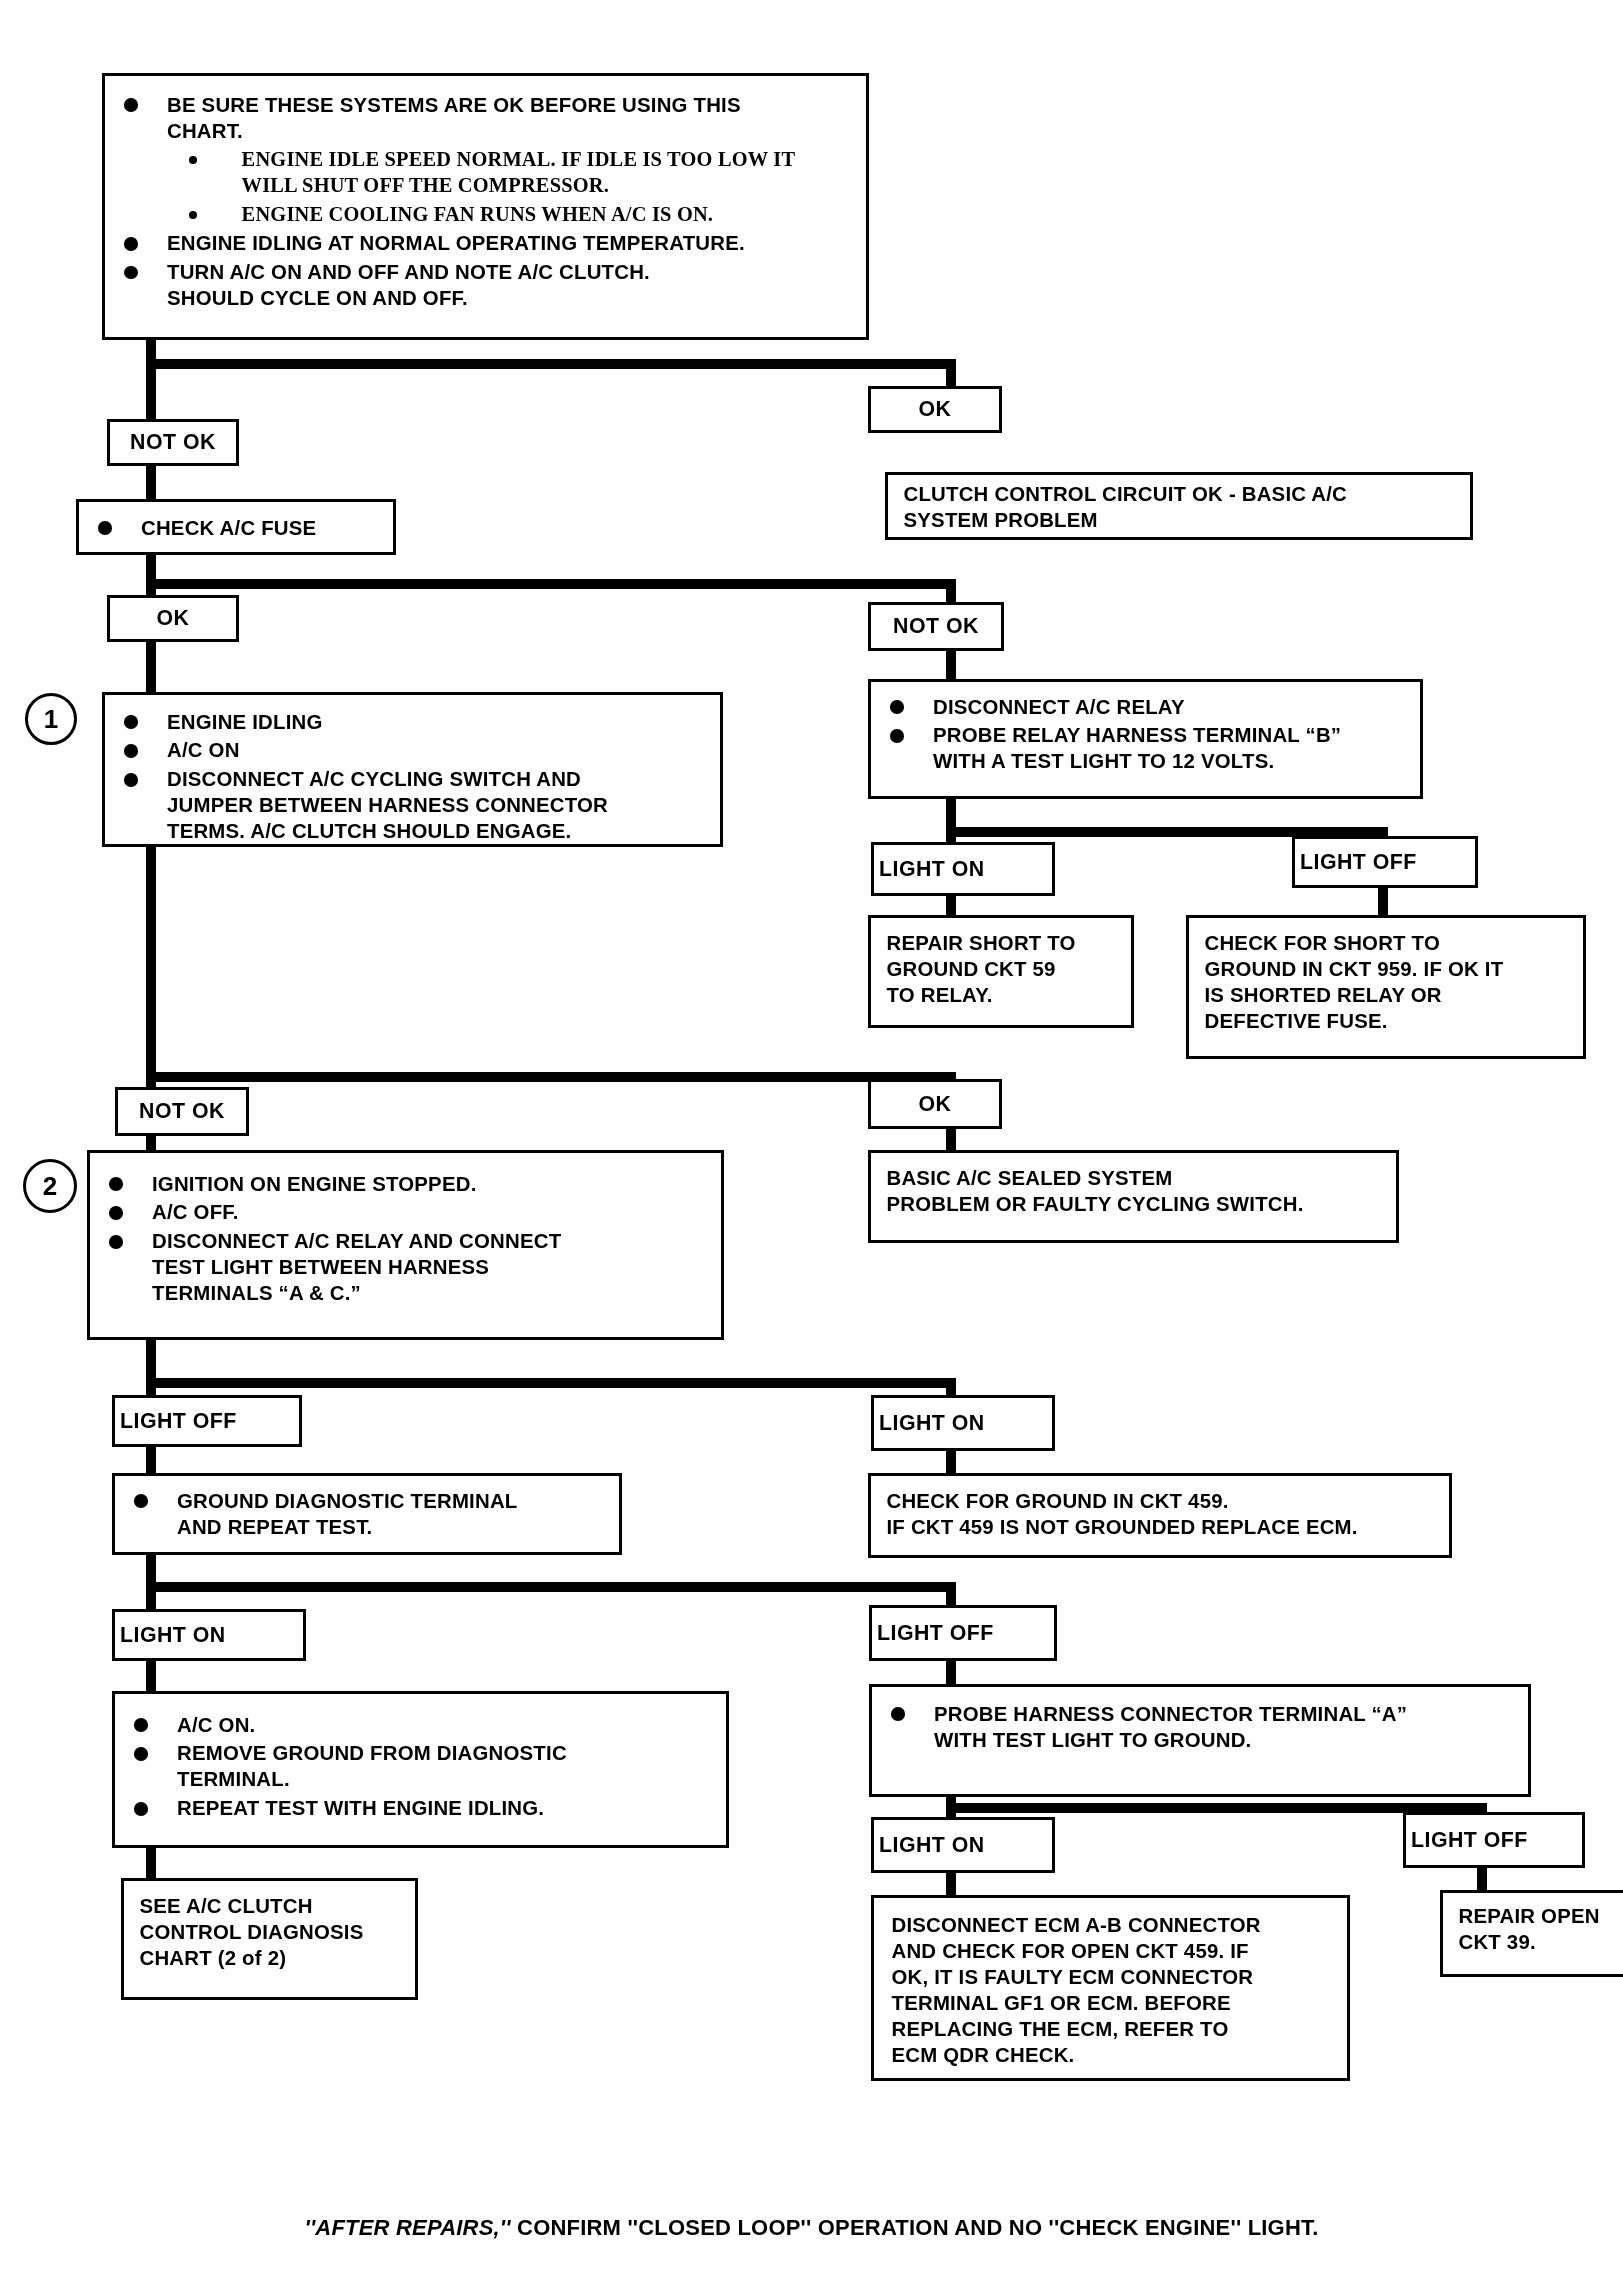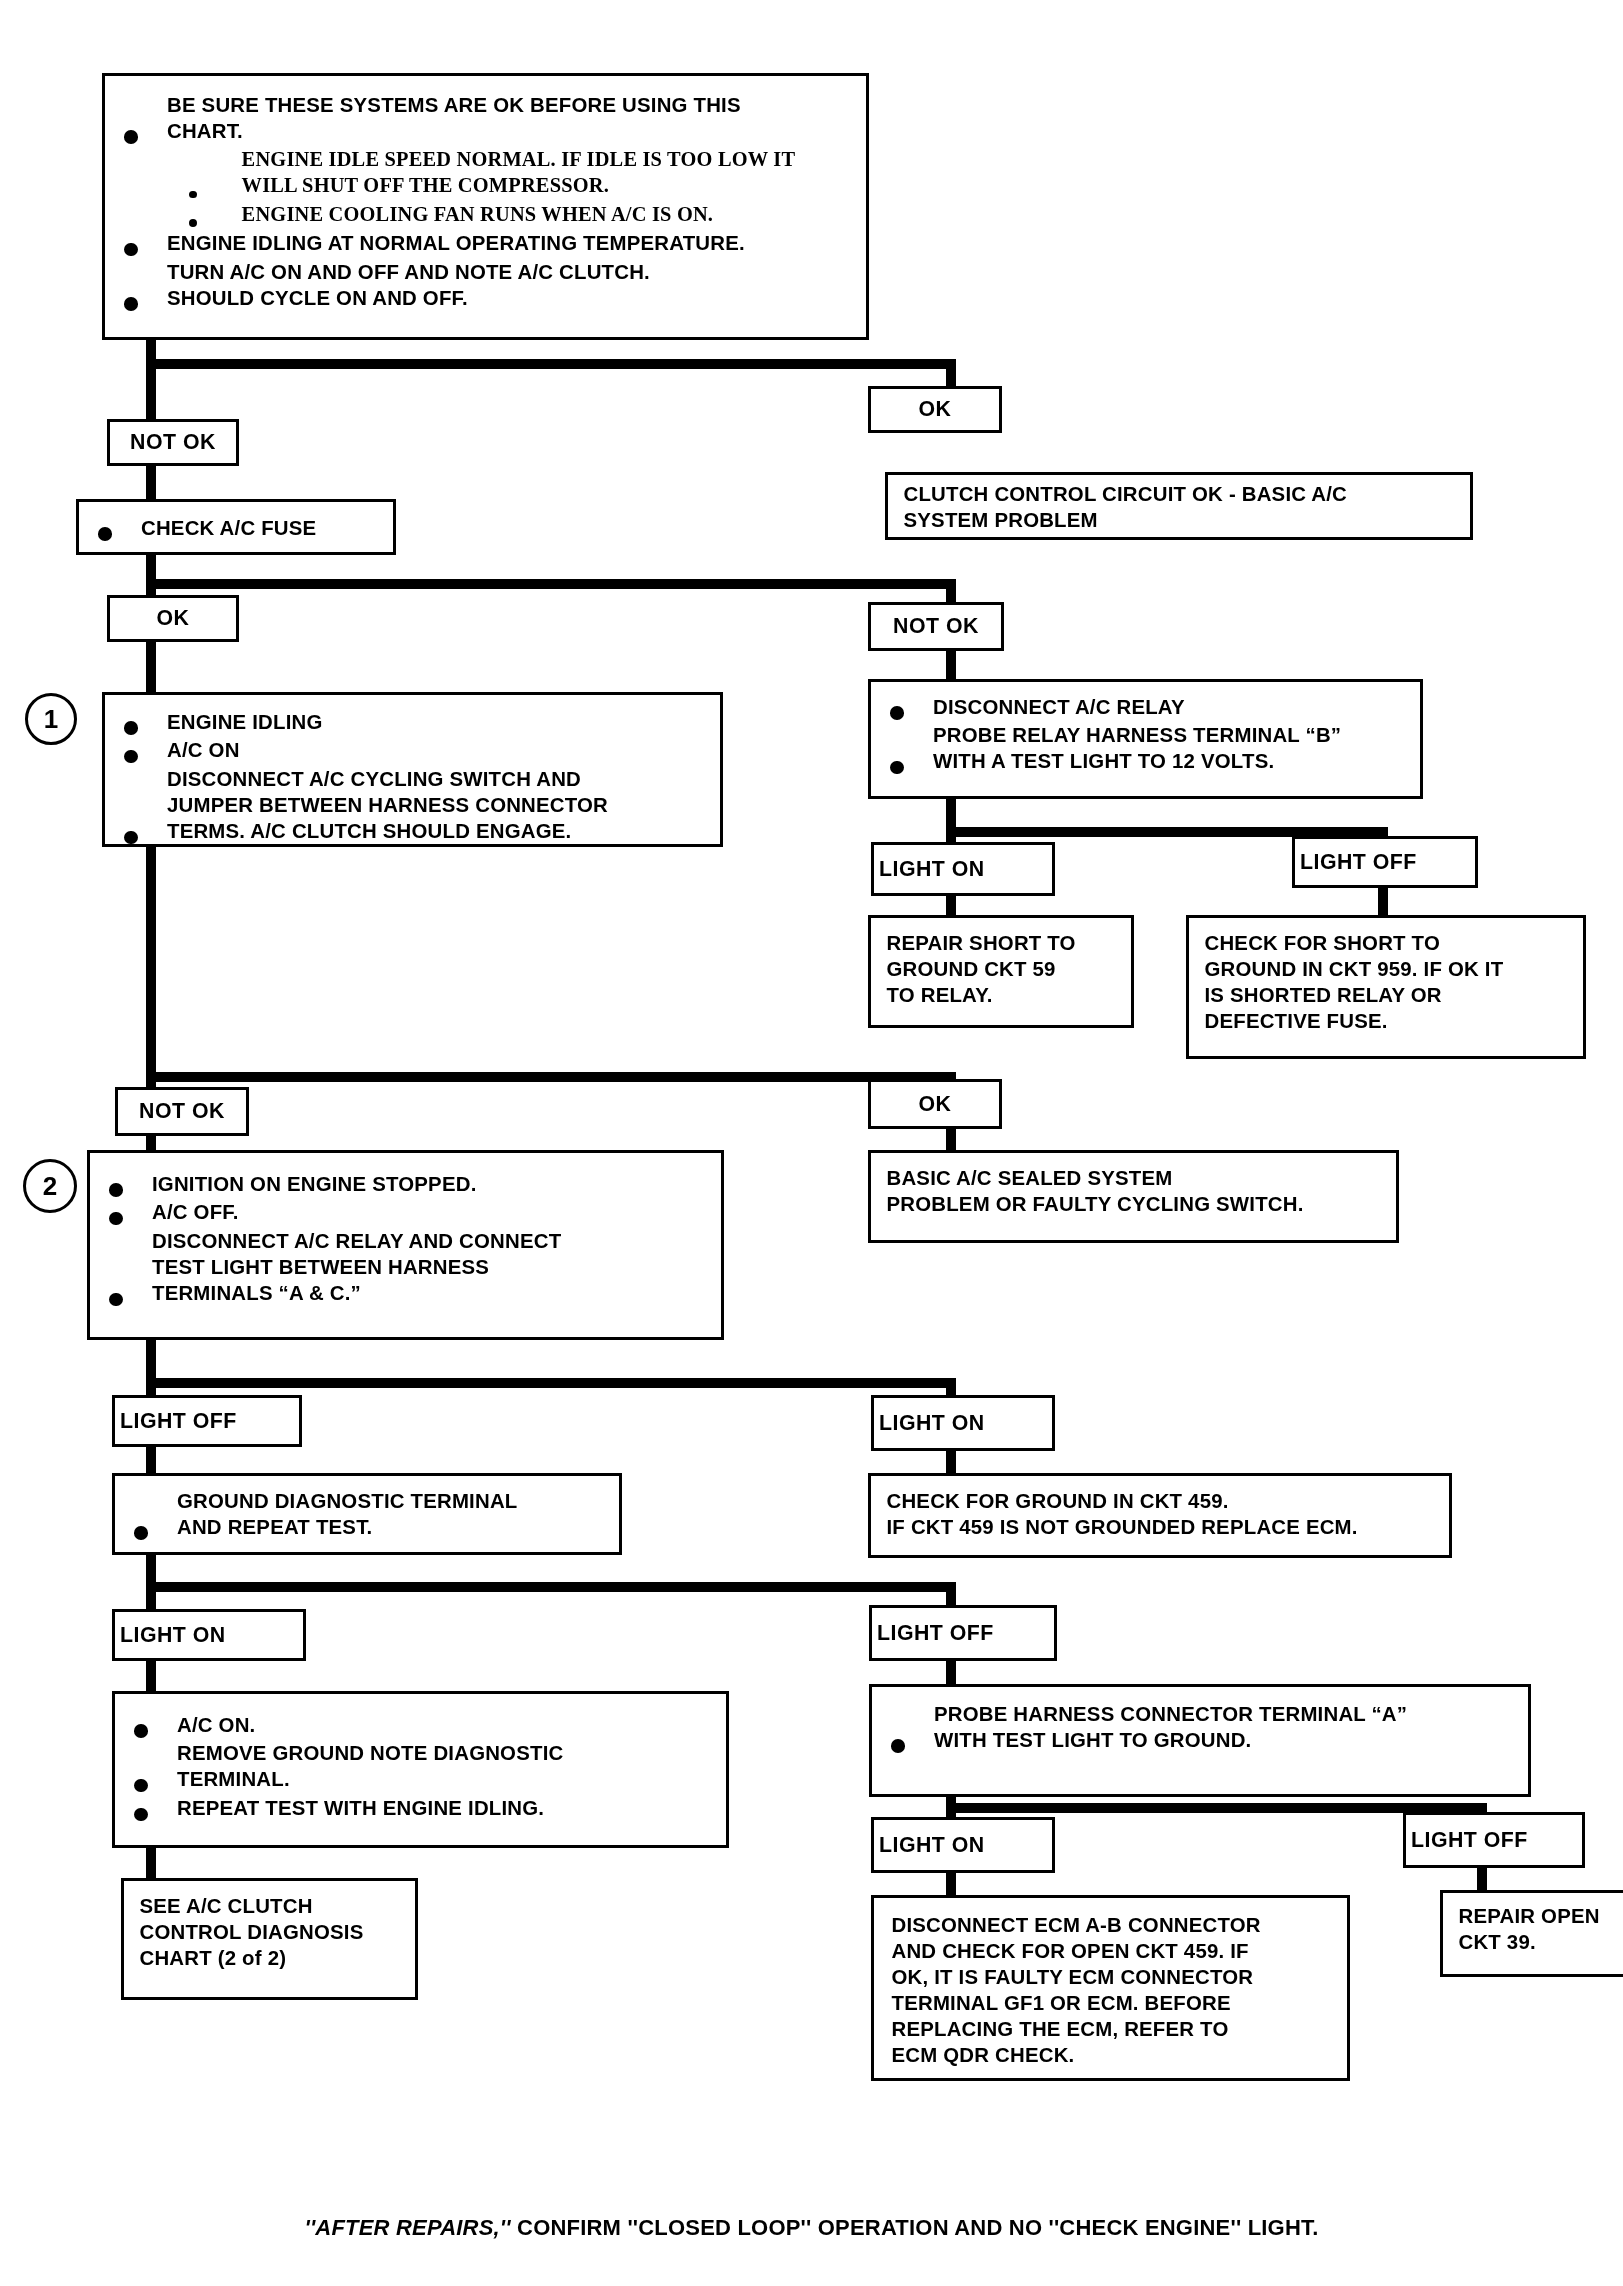--- a/index.html
+++ b/index.html
@@ -17,21 +17,21 @@
     display:flex; align-items:center; justify-content:center;
     font-size:21.3px; font-weight:bold; letter-spacing:0.5px;
   }
   .lab.left { justify-content:flex-start; padding-left:5px; }
   .tbox { padding:11.6px 15.5px; }
   .ttxt {
     font-size:20.4px; line-height:26px; font-weight:bold;
     white-space:pre-line; letter-spacing:0.2px;
   }
   .bbox { padding:11.6px 7.8px 7.8px 7.8px; }
-  .brow { display:flex; align-items:flex-end; margin-bottom:2.9px; }
+  .brow { display:flex; align-items:flex-start; margin-bottom:2.9px; }
   .dot  { flex:none; width:13.6px; height:13.6px; border-radius:50%; background:#000; margin:6.8px 29px 0 11.6px; }
   .dot2 { flex:none; width:7.8px; height:7.8px; border-radius:50%; background:#000; margin:9.7px 45px 0 0; }
   .sub  { margin-left:76px;font-family:Liberation Serif, serif; }
   .btxt {
     font-size:20.4px; line-height:26px; font-weight:bold;
     white-space:pre-line; letter-spacing:0.2px;
   }
   .circle {
     position:absolute; box-sizing:border-box; border:3.9px solid #000; border-radius:50%;
     background:#fff; display:flex; align-items:center; justify-content:center;
@@ -240,21 +240,21 @@
   <div class="box lab left" style="left:869px; top:1605px; width:188px; height:56px;">
     <span>LIGHT OFF</span>
   </div>
   <div class="box bbox" style="left:112px; top:1691px; width:617px; height:157px; padding-top:17.5px;">
     <div class="brow">
       <span class="dot"></span>
       <span class="btxt">A/C ON.</span>
     </div>
     <div class="brow">
       <span class="dot"></span>
-      <span class="btxt">REMOVE GROUND NOTE DIAGNOSTIC
+      <span class="btxt">REMOVE GROUND FROM DIAGNOSTIC
 TERMINAL.</span>
     </div>
     <div class="brow">
       <span class="dot"></span>
       <span class="btxt">REPEAT TEST WITH ENGINE IDLING.</span>
     </div>
   </div>
   <div class="box bbox" style="left:869px; top:1684px; width:662px; height:113px; padding-top:13.6px;">
     <div class="brow">
       <span class="dot"></span>

